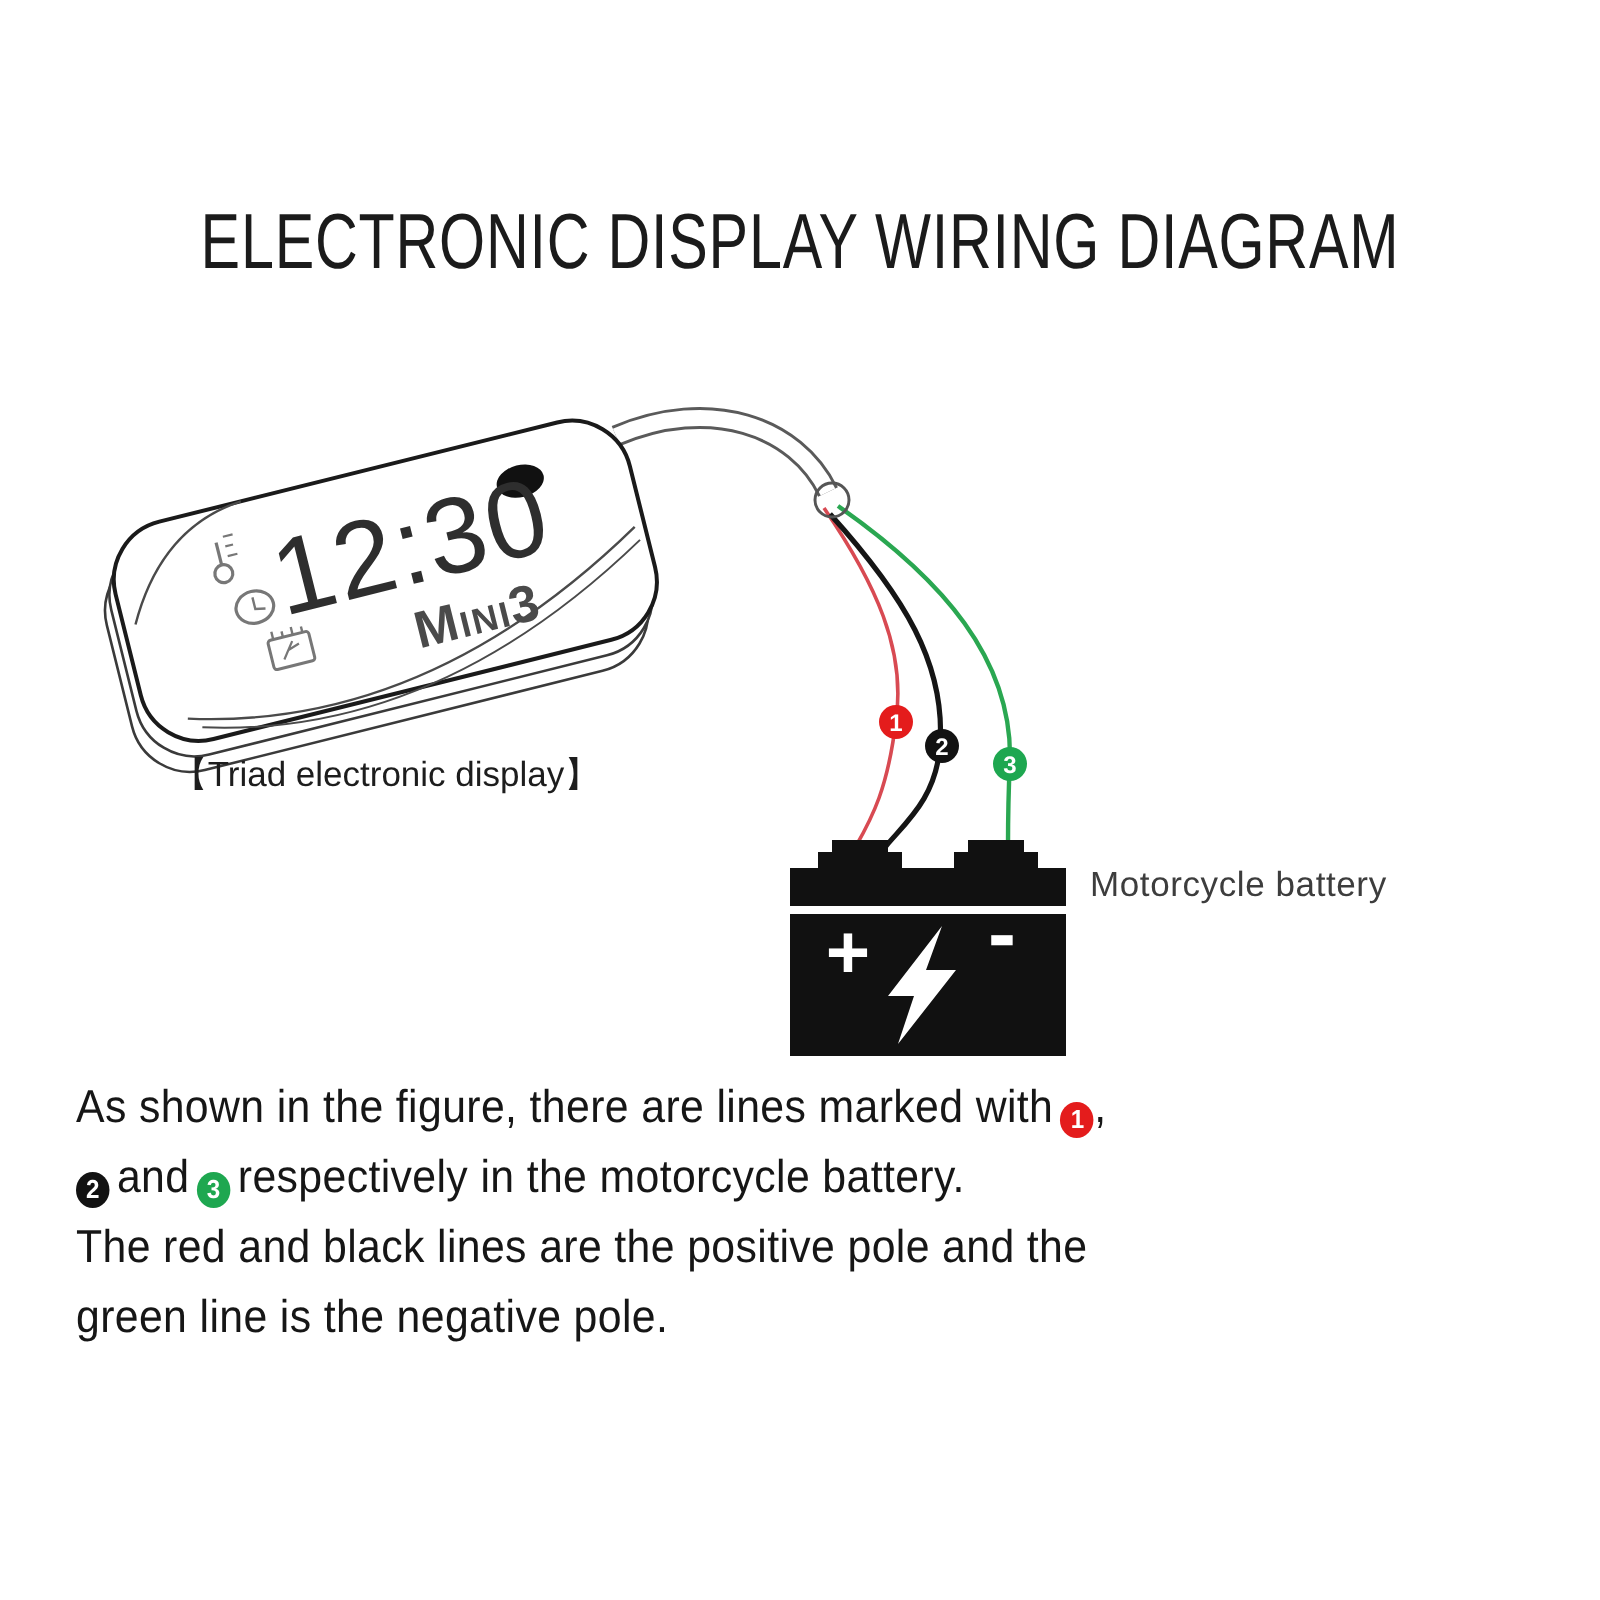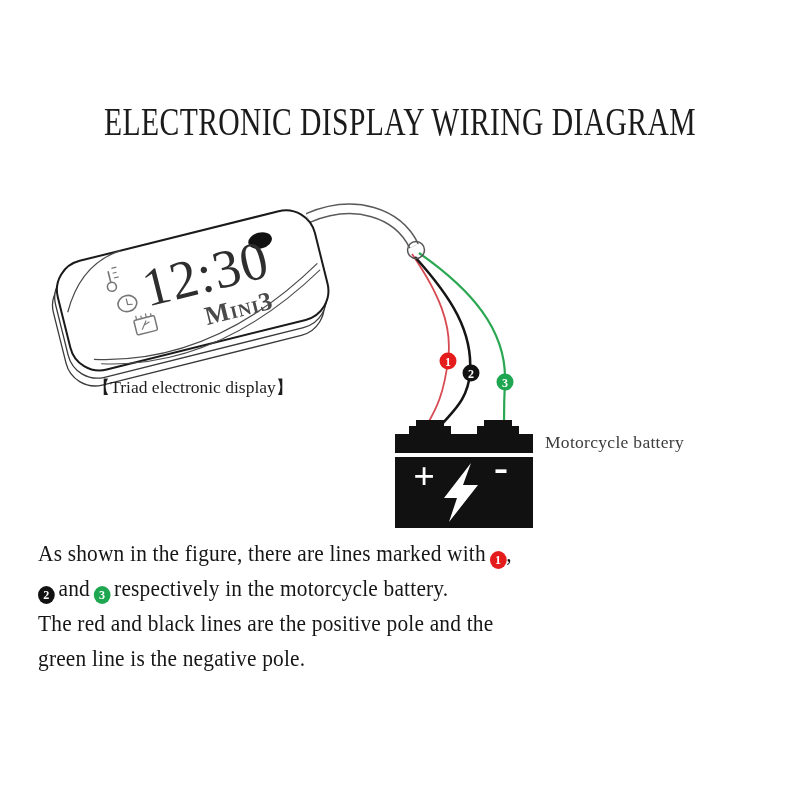--- a/index.html
+++ b/index.html
@@ -1,18 +1,18 @@
 <!DOCTYPE html>
 <html><head>
 <meta charset="utf-8">
 <style>
   html,body{margin:0;padding:0;background:#fff;}
   .canvas{
     position:relative;width:800px;height:800px;background:#ffffff;
-    font-family:Liberation Serif, serif;overflow:hidden;
+    font-family:Liberation Sans, sans-serif;overflow:hidden;
   }
   .title{
     position:absolute;top:100px;left:0;width:800px;height:44px;line-height:44px;
     text-align:center;font-size:39px;font-weight:400;color:#1b1b1b;
     white-space:nowrap;transform:scaleX(0.76);transform-origin:400px 50%;
     letter-spacing:0.5px;
   }
   svg{position:absolute;left:0;top:0;}
   .desc{
     position:absolute;left:38px;top:536px;width:760px;

